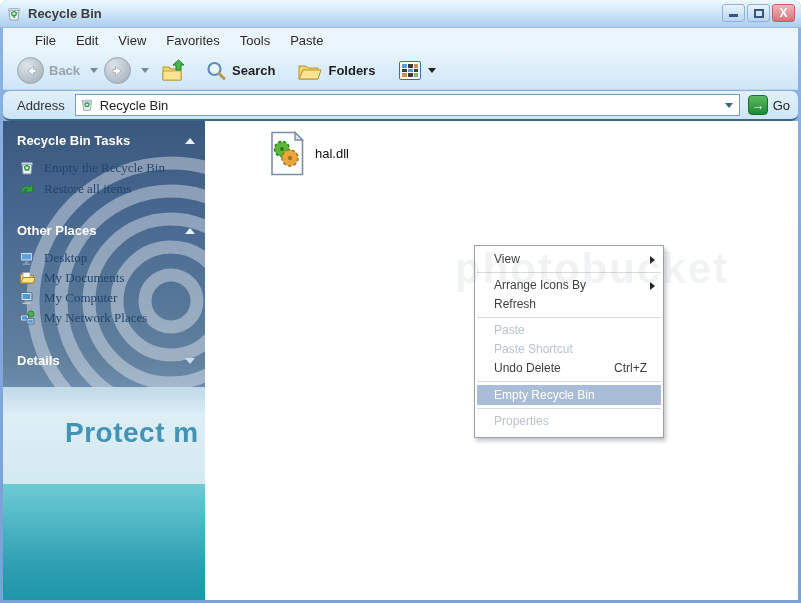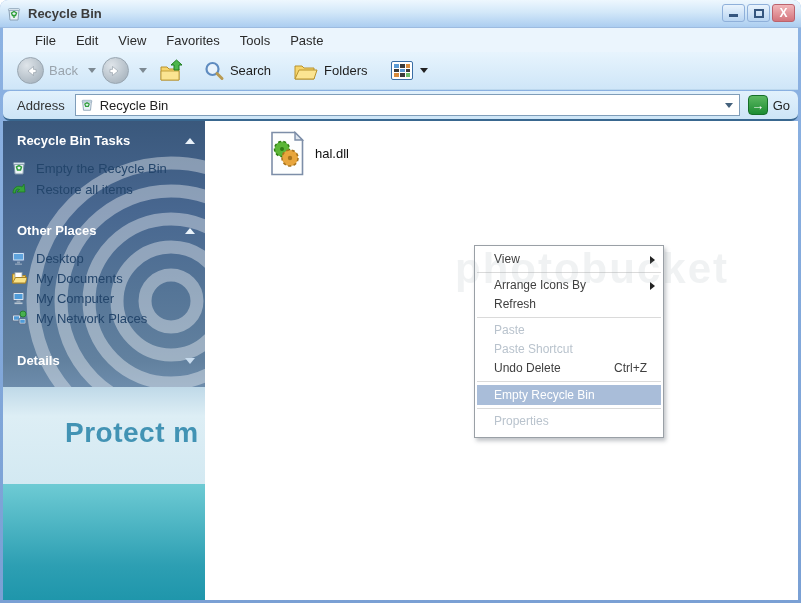--- a/index.html
+++ b/index.html
@@ -26,21 +26,21 @@
 
   
   .menubar{position:absolute;top:28px;left:3px;right:3px;height:26px;background:#ebf5fd;
     border-bottom:1px solid #d4e7f5;display:flex;align-items:center;padding-left:22px;}
   .menubar .mitem{font-size:13px;color:#2b2b2b;padding:2px 10px;cursor:default;}
 
   
   .toolbar{position:absolute;top:52px;left:3px;right:3px;height:38px;
     background:linear-gradient(180deg,#e7f4fd,#cfe6f8);
     border-bottom:1px solid #bcd8ee;display:flex;align-items:center;padding-left:14px;}
-  .tbtn{display:flex;align-items:center;gap:5px;margin-right:8px;cursor:pointer;}
+  .tbtn{display:flex;align-items:center;gap:5px;margin-right:8px;cursor:pointer;font-weight:bold;}
   .navcircle{width:27px;height:27px;border-radius:50%;
     background:radial-gradient(circle at 35% 30%,#dfe5ea,#aab6c0 80%);
     border:1px solid #98a5b0;display:flex;align-items:center;justify-content:center;}
   .back-label{font-size:13px;color:#9aa4ad;}
   .dd{width:0;height:0;border-left:4px solid transparent;border-right:4px solid transparent;
     border-top:5px solid #7d8992;margin:0 6px 0 2px;}
   .tlabel{font-size:13px;color:#1e1e1e;}
   .views-icon{width:22px;height:19px;border:1px solid #3a6ea5;background:#fff;border-radius:2px;
     display:grid;grid-template-columns:repeat(3,1fr);gap:1px;padding:2px;}
   .views-icon i{display:block;}
@@ -67,21 +67,21 @@
 
   .sidebar{position:relative;width:202px;height:100%;overflow:hidden;flex:0 0 202px;
     background:linear-gradient(180deg,#3a587c 0px,#486790 90px,#557597 170px,#62819f 240px,#6f8eae 270px);}
   .arcs{position:absolute;left:0;top:30px;pointer-events:none;}
   .sb-header{position:absolute;left:14px;right:10px;display:flex;align-items:center;
     justify-content:space-between;color:#fff;font-weight:bold;font-size:13px;cursor:pointer;}
   .chev-up{width:0;height:0;border-left:5px solid transparent;border-right:5px solid transparent;
     border-bottom:6px solid #e9f2fa;}
   .chev-down{width:0;height:0;border-left:5px solid transparent;border-right:5px solid transparent;
     border-top:6px solid #c8dcee;}
-  .sb-item{position:absolute;left:8px;display:flex;align-items:center;gap:9px;cursor:pointer;}
+  .sb-item{position:absolute;left:16px;display:flex;align-items:center;gap:9px;cursor:pointer;font-family:Liberation Serif, serif;}
   .sb-item span{font-size:13px;color:#23456b;}
 
   .banner{position:absolute;left:0;right:0;top:266px;height:97px;
     background:linear-gradient(180deg,#bfd9e8,#ddeef5 30%,#d3e9f2);}
   .banner-text{position:absolute;left:62px;top:30px;font-size:28px;font-weight:bold;
     color:#4293b4;letter-spacing:0.5px;white-space:nowrap;}
   .teal{position:absolute;left:0;right:0;top:363px;bottom:0;
     background:linear-gradient(180deg,#6ecbd4,#2d9fb3 70%,#1f96ab);}
 
   .main{position:relative;flex:1;background:#fff;}

